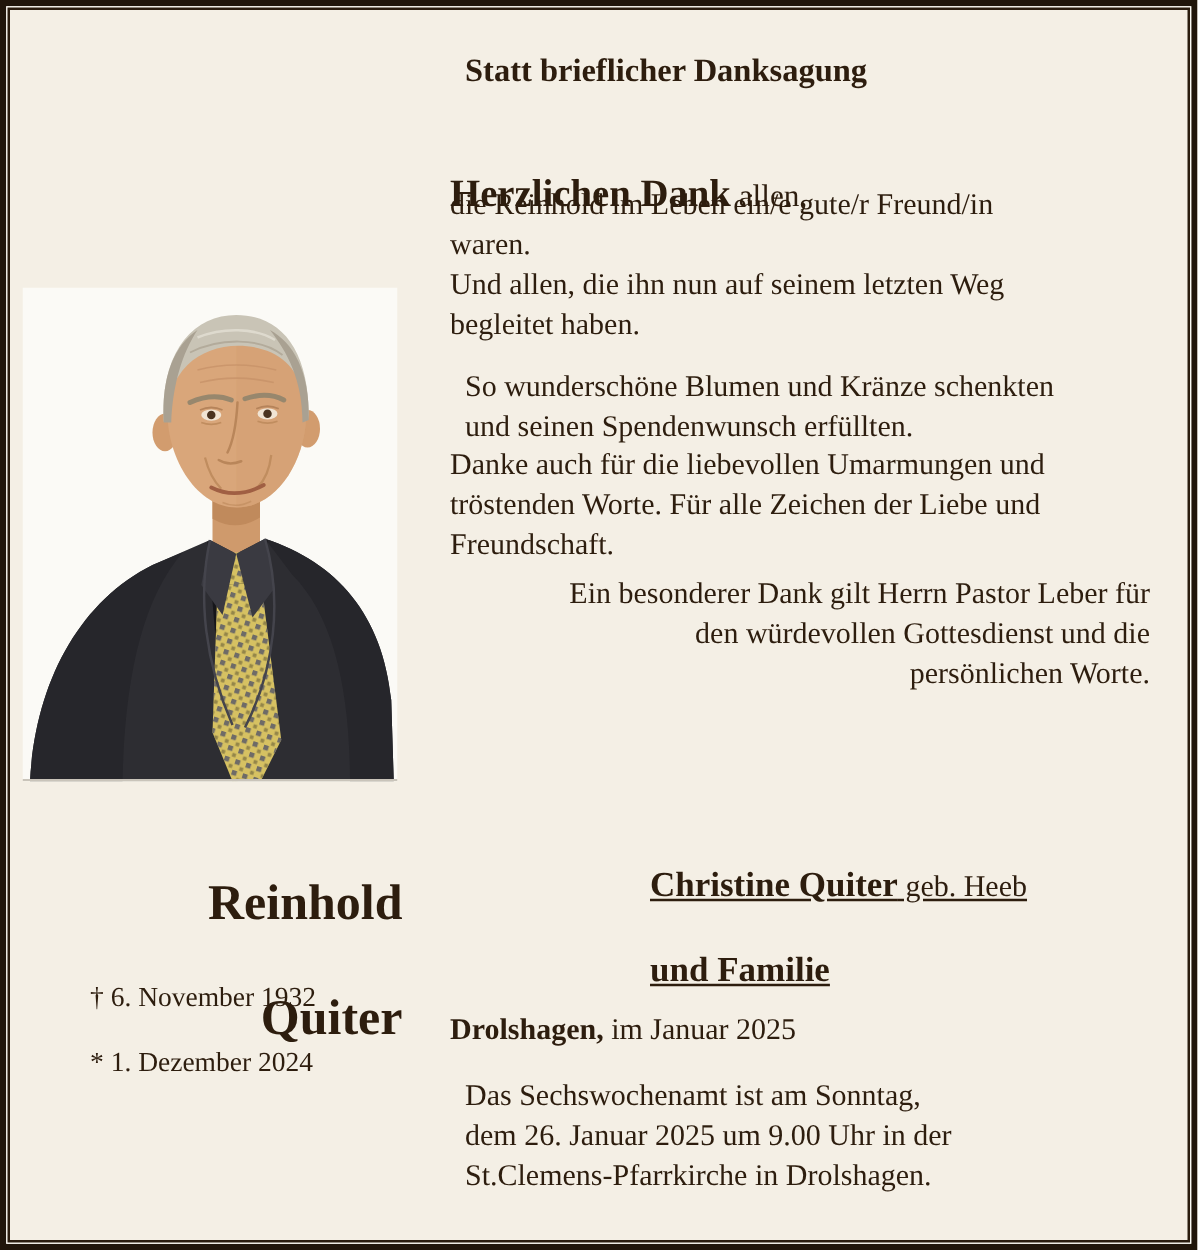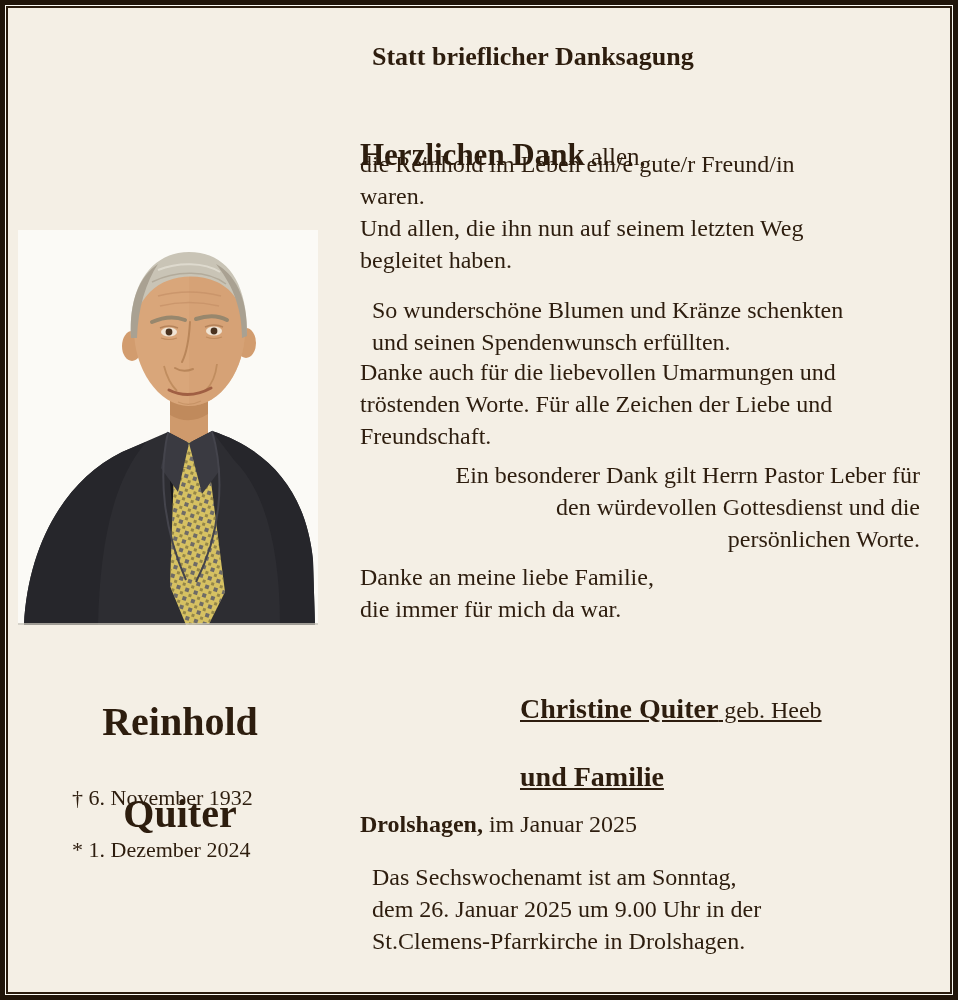--- a/index.html
+++ b/index.html
@@ -17,21 +17,21 @@
   .headline .big{font-size:31px;font-weight:700;}
   .headline .small{font-size:25px;}
   .body{font-size:24px;line-height:32px;width:560px;margin:0;}
   .p1{left:360px;top:148px;} .p2{left:372px;top:284px;margin-top:10px;} .p3{left:360px;top:356px;}
   .p4{left:360px;top:459px;text-align:right;} .p5{left:360px;top:561px;}
   .signature{left:520px;top:659px;font-size:24px;line-height:33px;text-decoration:underline;}
   .signature .sig-bold{font-size:28px;font-weight:700;}
   .placeline{left:360px;top:779px;font-size:24px;line-height:30px;}
   .placeline .b{font-weight:700;}
   .footer{left:360px;top:861px;margin-left:12px;}
-  .name{left:38px;top:653px;width:284px;text-align:center;
+  .name{left:38px;top:653px;width:284px;text-align:right;
         font-size:40px;font-weight:700;line-height:46px;}
   .dates{left:72px;top:759px;font-size:22px;line-height:26px;}
   .photo{position:absolute;left:18px;top:230px;width:300px;height:395px;}
 </style>
 </head>
 <body>
 
 <div class="page">
 
   <div class="frame-outer"></div>
@@ -126,22 +126,20 @@
 Und allen, die ihn nun auf seinem letzten Weg
 begleitet haben.</p>
   <p class="block body p2">So wunderschöne Blumen und Kränze schenkten
 und seinen Spendenwunsch erfüllten.</p>
   <p class="block body p3">Danke auch für die liebevollen Umarmungen und
 tröstenden Worte. Für alle Zeichen der Liebe und
 Freundschaft.</p>
   <p class="block body p4">Ein besonderer Dank gilt Herrn Pastor Leber für
 den würdevollen Gottesdienst und die
 persönlichen Worte.</p>
-  <p class="block body p5">Danke an meine liebe Familie,
-die immer für mich da war.</p>
 
   <div class="block signature">
     <div><span class="sig-bold">Christine Quiter</span><span> geb. Heeb</span></div>
     <div class="sig-bold">und Familie</div>
   </div>
 
   <div class="block placeline">
     <span class="b">Drolshagen,</span><span> im Januar 2025</span>
   </div>
 

